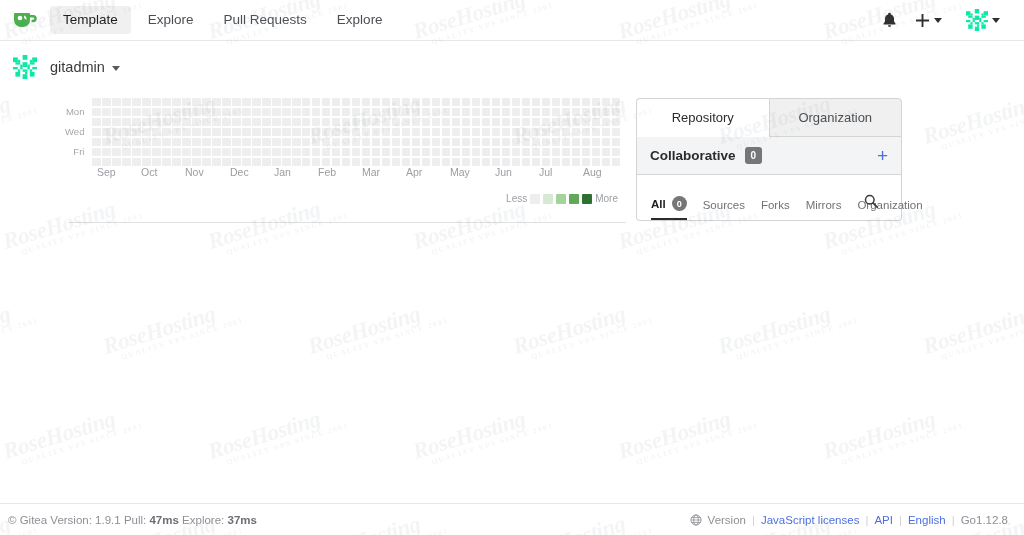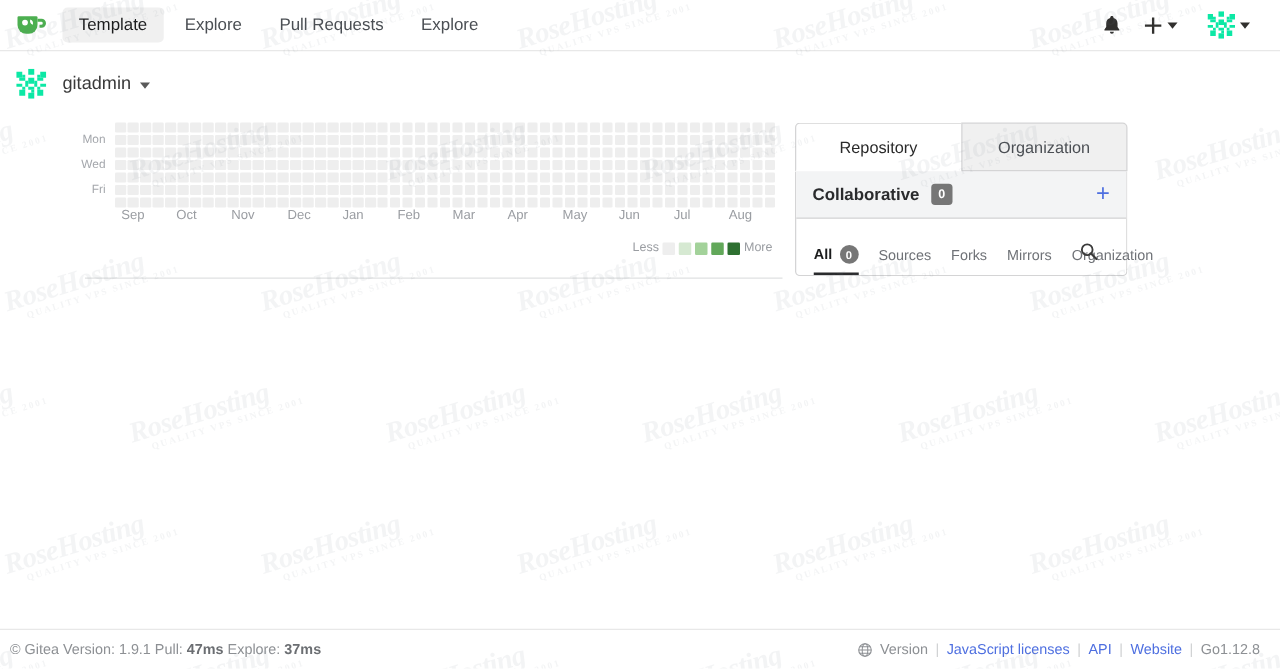--- a/index.html
+++ b/index.html
@@ -887,19 +887,19 @@
         <circle cx="8" cy="8" r="6.7" stroke="#8d9094" stroke-width="1.2" fill="none"></circle>
         <ellipse cx="8" cy="8" rx="3" ry="6.7" stroke="#8d9094" stroke-width="1.1" fill="none"></ellipse>
         <path d="M1.5 8 h13 M2.6 4.6 h10.8 M2.6 11.4 h10.8" stroke="#8d9094" stroke-width="1.1"></path>
       </svg>
       <span>Version</span>
       <span class="foot-sep">|</span>
       <a class="foot-link">JavaScript licenses</a>
       <span class="foot-sep">|</span>
       <a class="foot-link">API</a>
       <span class="foot-sep">|</span>
-      <a class="foot-link">Website</a>
+      <a class="foot-link">English</a>
       <span class="foot-sep">|</span>
       <span>Go1.12.8</span>
     </div>
   </div>
 
 </div>
 
 </body></html>

